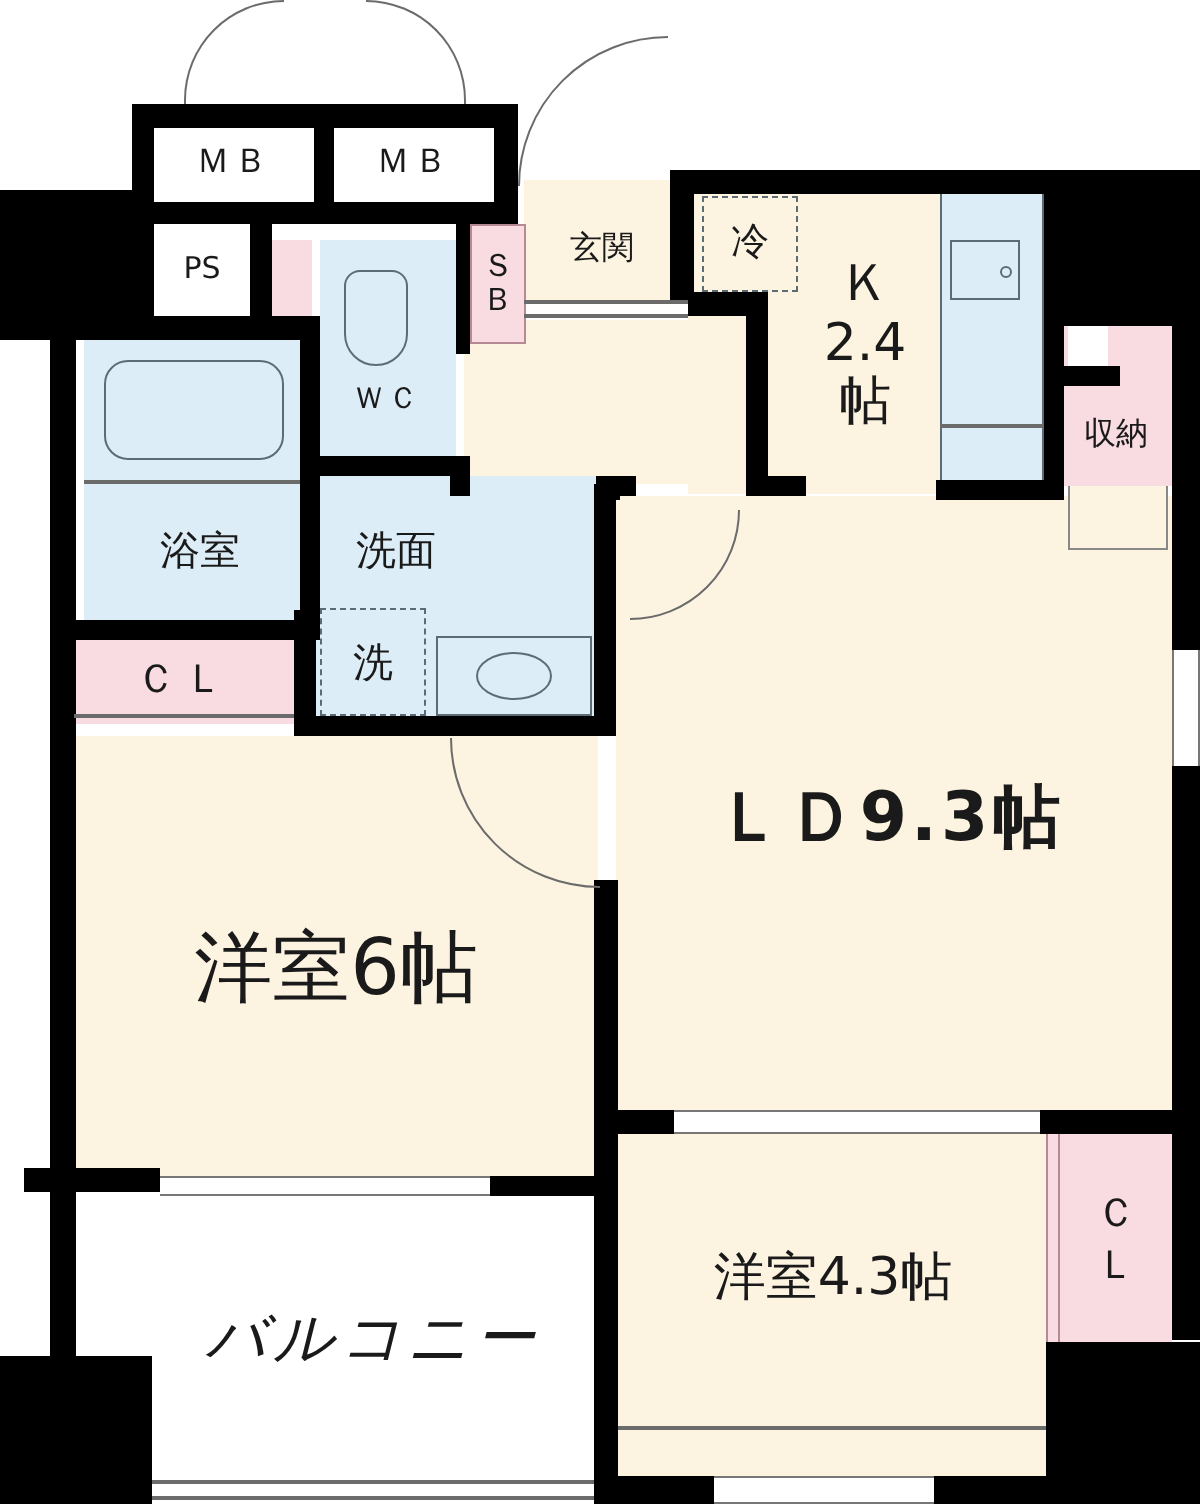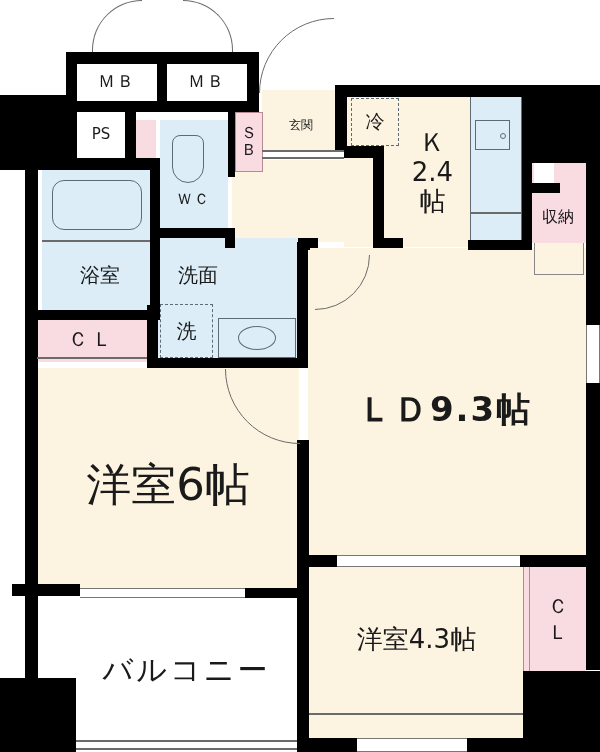--- a/index.html
+++ b/index.html
@@ -154,29 +154,29 @@
 <div class="line" style="left:470px;top:212px;width:52px;height:1.5px;"></div>
 <div class="line" style="left:262px;top:150px;width:82px;height:1.5px;"></div>
 <div class="line" style="left:262px;top:157px;width:82px;height:1.5px;"></div>
 <div class="line" style="left:37px;top:357px;width:110px;height:1.5px;"></div>
 
 <div class="lbl" style="left:77px;top:63px;width:80px;height:38px;font-size:17px;letter-spacing:2px;">ＭＢ</div>
 <div class="lbl" style="left:167px;top:63px;width:80px;height:38px;font-size:17px;letter-spacing:2px;">ＭＢ</div>
 <div class="lbl" style="left:77px;top:112px;width:48px;height:46px;font-size:15px;">PS</div>
 <div class="lbl" style="left:235px;top:112px;width:28px;height:60px;font-size:16px;">Ｓ
 Ｂ</div>
-<div class="lbl" style="left:262px;top:105px;width:78px;height:40px;font-size:12px;">玄関</div>
+<div class="lbl" style="left:262px;top:105px;width:78px;height:40px;font-size:16px;font-family:Liberation Mono, monospace;">玄関</div>
 <div class="lbl" style="left:351px;top:98px;width:48px;height:48px;font-size:19px;">冷</div>
 <div class="lbl" style="left:395px;top:110px;width:75px;height:125px;font-size:26px;line-height:1.15;">Ｋ
 2.4
 帖</div>
 <div class="lbl" style="left:530px;top:195px;width:56px;height:45px;font-size:16px;">収納</div>
 <div class="lbl" style="left:160px;top:185px;width:68px;height:30px;font-size:15px;letter-spacing:2px;">ＷＣ</div>
 <div class="lbl" style="left:55px;top:255px;width:90px;height:40px;font-size:20px;">浴室</div>
 <div class="lbl" style="left:158px;top:255px;width:80px;height:40px;font-size:20px;">洗面</div>
 <div class="lbl" style="left:160px;top:304px;width:53px;height:54px;font-size:20px;">洗</div>
 <div class="lbl" style="left:37px;top:320px;width:110px;height:38px;font-size:20px;letter-spacing:4px;">ＣＬ</div>
 <div class="lbl" style="left:310px;top:380px;width:270px;height:60px;font-size:34px;letter-spacing:2px;font-weight:bold;">ＬＤ9.3帖</div>
-<div class="lbl" style="left:37px;top:455px;width:262px;height:60px;font-size:45px;">洋室6帖</div>
+<div class="lbl" style="left:37px;top:455px;width:262px;height:60px;font-size:39px;">洋室6帖</div>
 <div class="lbl" style="left:310px;top:615px;width:213px;height:50px;font-size:26px;">洋室4.3帖</div>
 <div class="lbl" style="left:530px;top:567px;width:56px;height:104px;font-size:20px;line-height:1.3;">Ｃ
 Ｌ</div>
-<div class="lbl" style="left:76px;top:640px;width:221px;height:60px;font-size:30px;letter-spacing:3px;">バルコニー</div>
+<div class="lbl" style="left:76px;top:640px;width:221px;height:60px;font-size:30px;letter-spacing:3px;font-style:italic;">バルコニー</div>
 
 </body></html>

